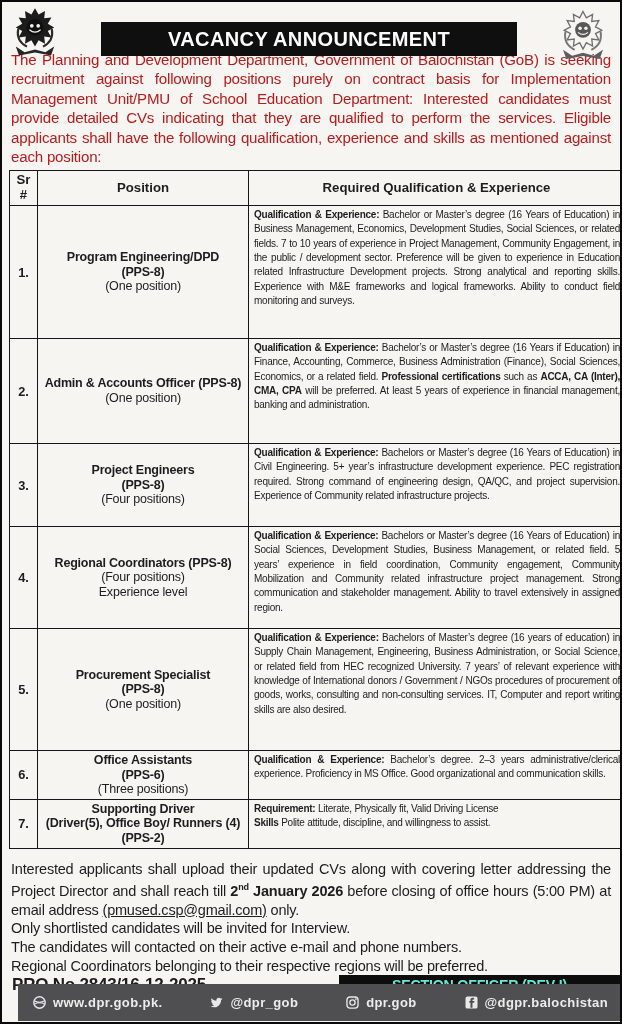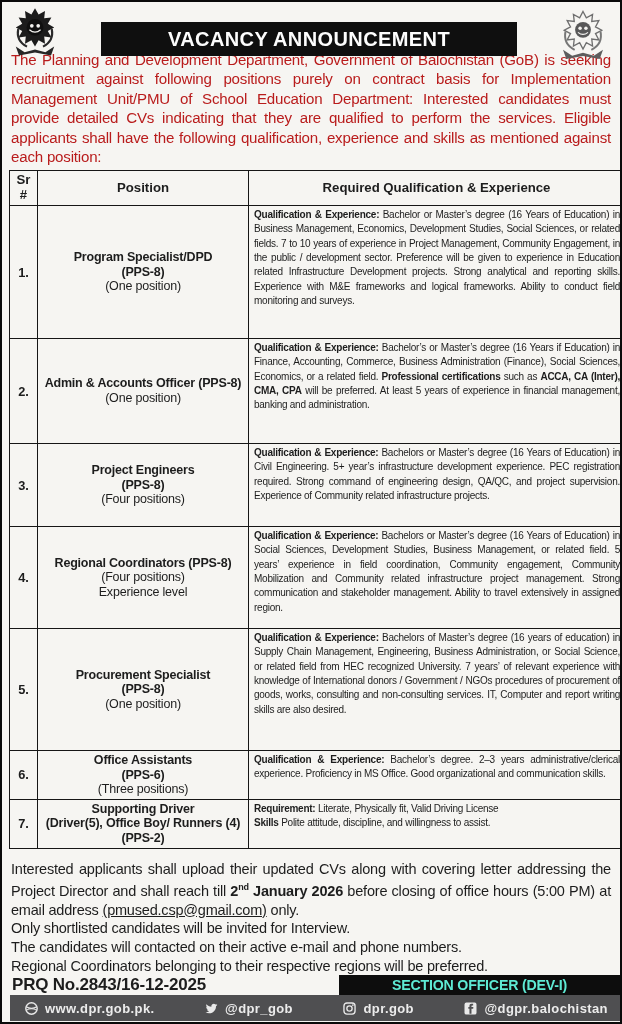--- a/index.html
+++ b/index.html
@@ -55,21 +55,21 @@
   
   .prq{
     position:absolute;left:10px;bottom:27px;font-weight:bold;font-size:17px;letter-spacing:-0.2px;text-align:center;
   }
   .officer-box{
     position:absolute;right:0;bottom:25px;width:281px;background:var(--box-bg);
     color:#5eead4;text-align:center;font-weight:bold;font-size:14.2px;line-height:17px;
     padding:2px 3px 3px 3px;letter-spacing:-0.2px;
   }
   .social-bar{
-    position:absolute;left:8px;right:0;bottom:1px;height:26px;background:var(--bar-bg);
+    position:absolute;left:16px;right:0;bottom:1px;height:37px;background:var(--bar-bg);
     display:flex;align-items:center;justify-content:space-between;padding:0 12px 0 14px;
     color:#ececec;font-weight:bold;font-size:13px;letter-spacing:.4px;
   }
   .social-item{display:flex;align-items:center;gap:6px;white-space:nowrap;}
   .social-item svg{display:block;}
 </style>
 </head>
 <body>
 
 <div class="ad">
@@ -110,21 +110,21 @@
           <div>#</div>
         </th>
         <th class="c-pos">Position</th>
         <th class="c-qual">Required Qualification &amp; Experience</th>
       </tr>
     </thead>
     <tbody id="rows">
         <tr>
           <td class="sr">1.</td>
           <td class="pos">
-            <div class="b">Program Specialist/DPD</div>
+            <div class="b">Program Engineering/DPD</div>
             <div class="b">(PPS-8)</div>
             <div>(One position)</div>
           </td>
           <td class="qual">
             <div class="par"><span class="b">Qualification &amp; Experience: </span><span>Bachelor or Master’s degree (16 Years of Education) in Business Management, Economics, Development Studies, Social Sciences, or related fields. 7 to 10 years of experience in Project Management, Community Engagement, in the public / development sector. Preference will be given to experience in Education related Infrastructure Development projects. Strong analytical and reporting skills. Experience with M&amp;E frameworks and logical frameworks. Ability to conduct field monitoring and surveys.</span></div>
           </td>
         </tr>
         <tr>
           <td class="sr">2.</td>
           <td class="pos">

